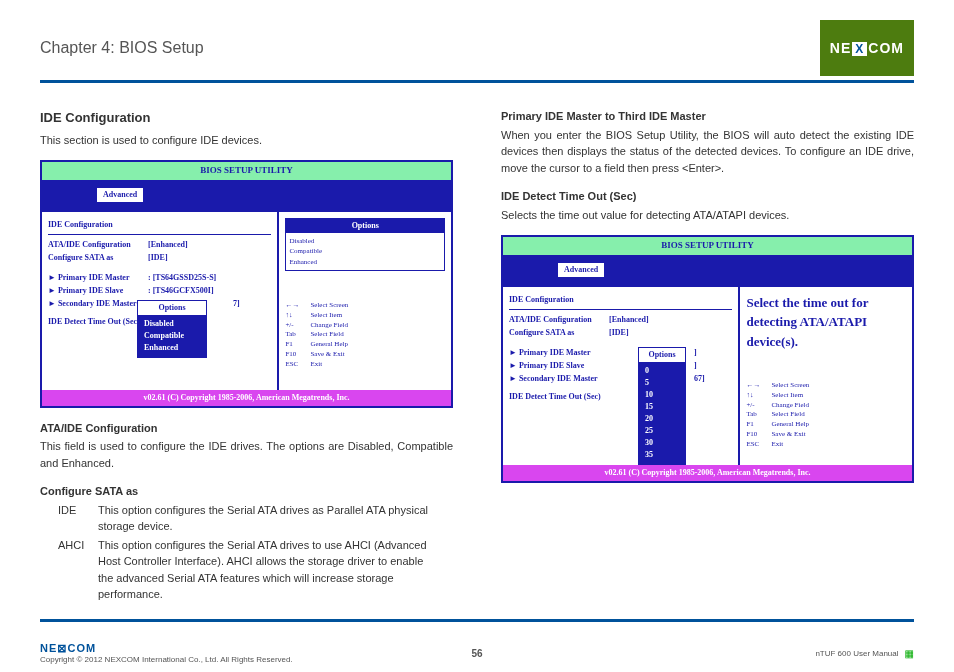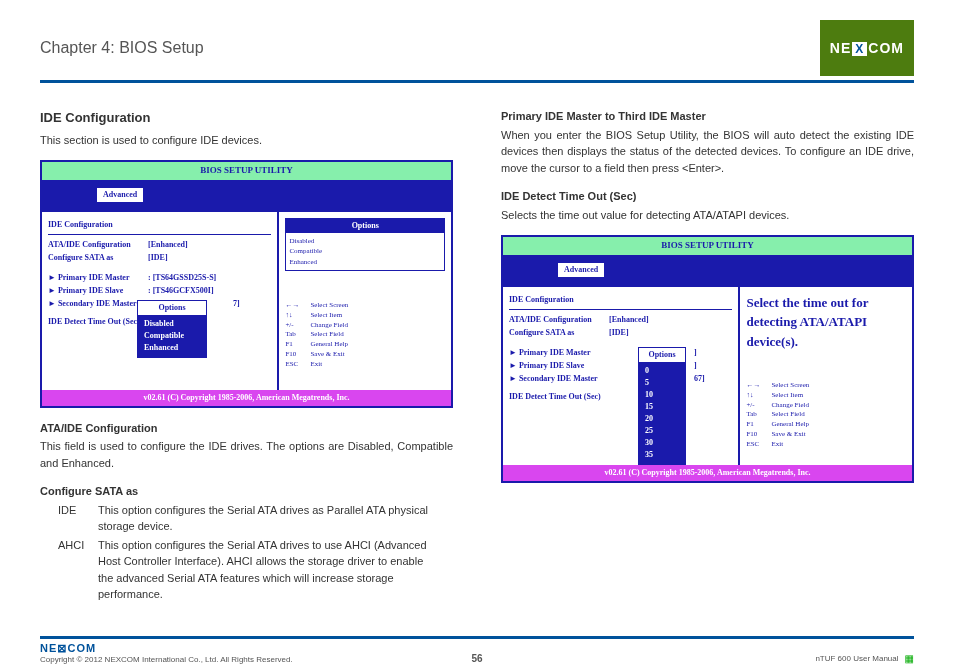--- a/index.html
+++ b/index.html
@@ -25,21 +25,21 @@
 .help-keys{margin-top:30px;font-size:7px;line-height:1.4}
 .help-row{display:flex}
 .help-k{width:25px}
 .copyright-bios{background:#d946ef;color:#fff;text-align:center;padding:2px;font-size:8px;font-weight:bold}
 .opt-box{position:absolute;background:#1a1aab;color:#fff;border:1px solid #1a1aab;padding:3px 6px;font-size:8px;font-weight:bold;z-index:5}
 .opt-title{background:#fff;color:#1a1aab;text-align:center;padding:1px 6px;margin:-3px -6px 3px;font-weight:bold}
 .opt-panel{border:1px solid #1a1aab;padding:3px;margin-bottom:6px}
 .opt-panel-t{background:#1a1aab;color:#fff;text-align:center;font-weight:bold;padding:1px;margin:-3px -3px 3px;font-size:8px}
 .defrow{display:flex;margin:2px 18px}
 .deft{width:40px;flex-shrink:0}
-.footer{position:absolute;bottom:8px;left:40px;right:40px;border-top:3px solid #00529b;padding-top:3px;display:flex;justify-content:space-between;font-size:8px;color:#555;align-items:flex-end}
+.footer{position:absolute;bottom:8px;left:40px;right:40px;border-top:3px solid #00529b;padding-top:20px;display:flex;justify-content:space-between;font-size:8px;color:#555;align-items:center}
 .footer-logo{color:#00529b;font-weight:bold;font-size:11px;letter-spacing:1px}
 .footer-center{position:absolute;left:50%;transform:translateX(-50%);font-weight:bold;font-size:10px}
 .footer-right{display:flex;align-items:center;gap:6px}
 .plus-ico{color:#0a0;font-size:10px}
 .tri{color:#1a1aab}
 </style>
 </head>
 <body>
 
 <div class="header">

